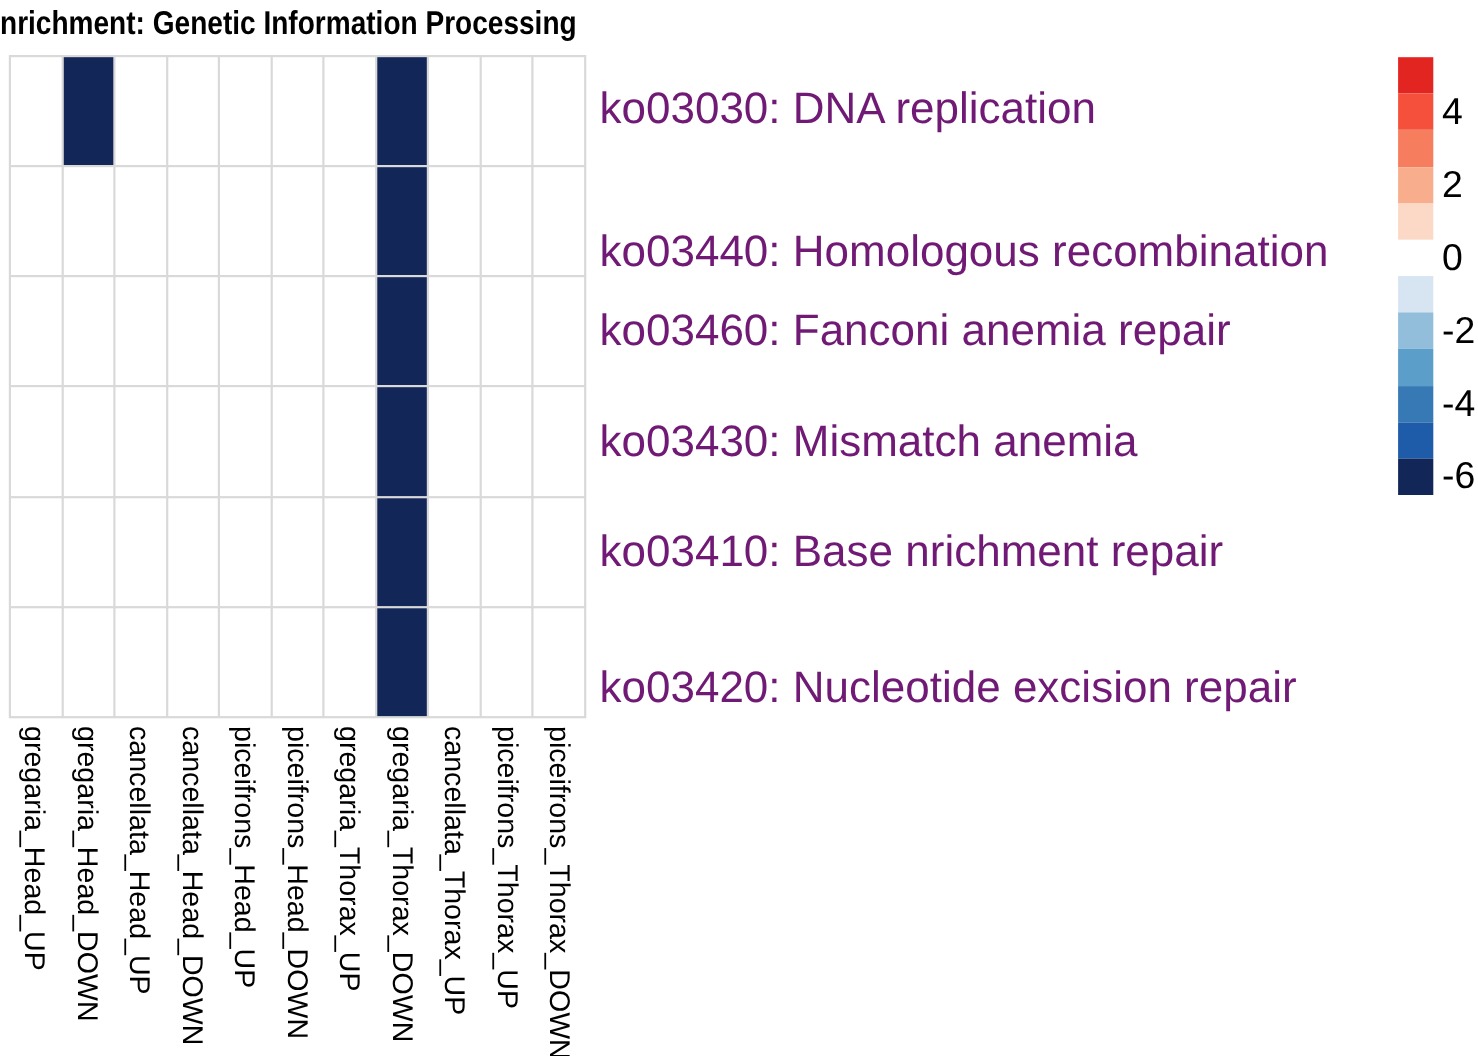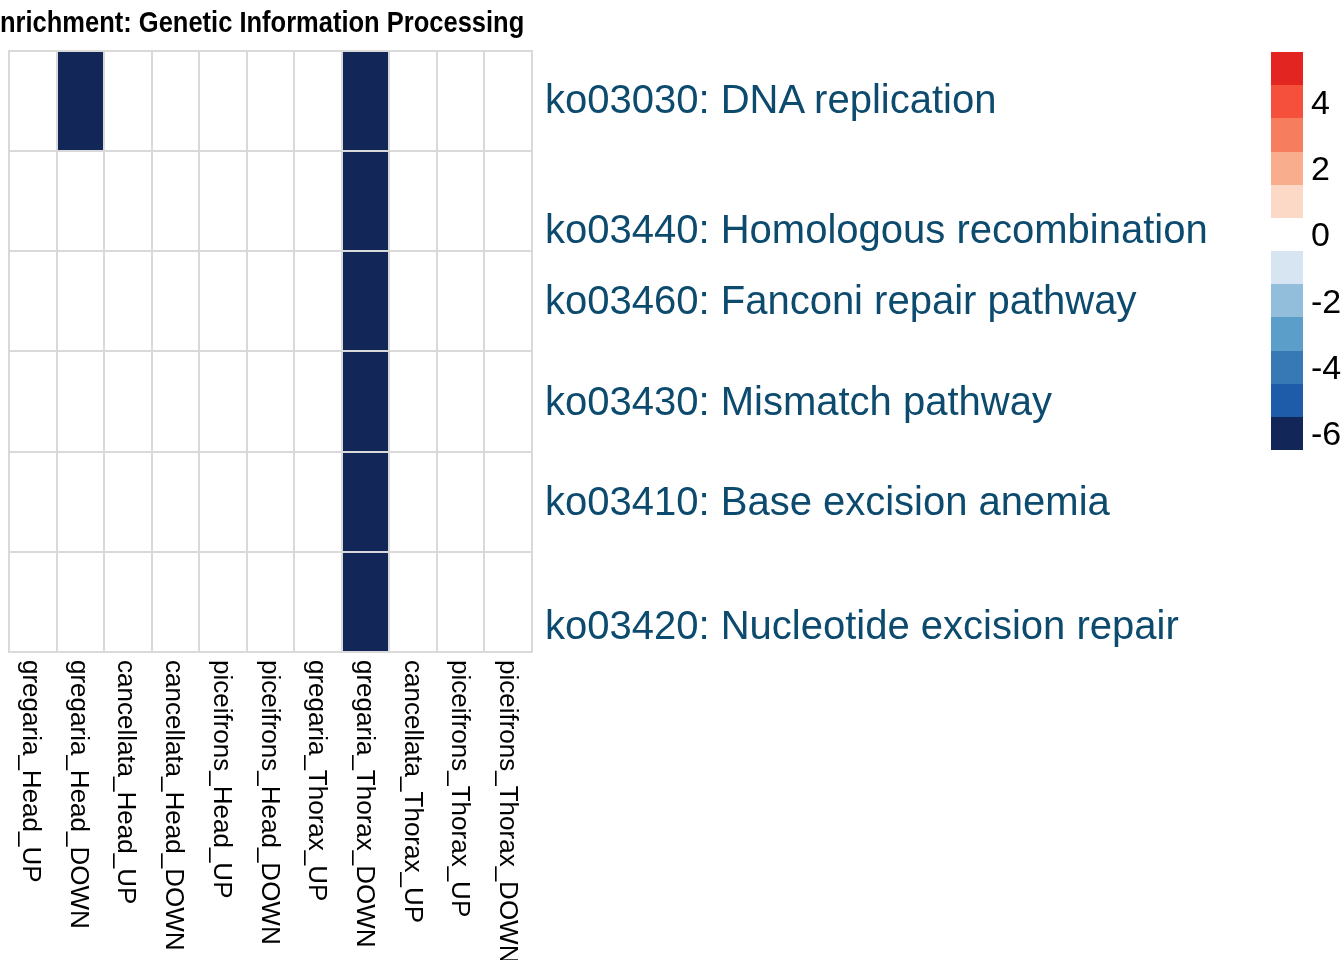--- a/index.html
+++ b/index.html
@@ -40,21 +40,21 @@
     gap: 2px;
     padding: 2px;
     background: #d9d9d9;
     box-sizing: border-box;
   }
   .cell { background: #ffffff; }
   .row-label {
     position: absolute;
     left: 545px;
     font-size: 40px;
-    color: #0c4a6e;
+    color: #701a75;
     white-space: nowrap;
     transform: translateY(-52%);
     line-height: 1;
   }
   .col-label {
     position: absolute;
     top: 660px;
     font-size: 26px;
     color: #000000;
     white-space: nowrap;
@@ -152,23 +152,23 @@
       <div class="cell" style="background: rgb(255, 255, 255);"></div>
       <div class="cell" style="background: rgb(255, 255, 255);"></div>
       <div class="cell" style="background: rgb(18, 38, 88);"></div>
       <div class="cell" style="background: rgb(255, 255, 255);"></div>
       <div class="cell" style="background: rgb(255, 255, 255);"></div>
       <div class="cell" style="background: rgb(255, 255, 255);"></div>
     </div>
   <div id="row-labels">
       <div class="row-label" style="top: 100.25px;">ko03030: DNA replication</div>
       <div class="row-label" style="top: 200.75px; margin-top: 29px;">ko03440: Homologous recombination</div>
-      <div class="row-label" style="top: 301.25px;">ko03460: Fanconi repair pathway</div>
-      <div class="row-label" style="top: 401.75px;">ko03430: Mismatch pathway</div>
-      <div class="row-label" style="top: 502.25px;">ko03410: Base excision anemia</div>
+      <div class="row-label" style="top: 301.25px;">ko03460: Fanconi anemia repair</div>
+      <div class="row-label" style="top: 401.75px;">ko03430: Mismatch anemia</div>
+      <div class="row-label" style="top: 502.25px;">ko03410: Base nrichment repair</div>
       <div class="row-label" style="top: 626px;">ko03420: Nucleotide excision repair</div>
     </div>
   <div id="col-labels">
       <div class="col-label" style="left: 31.8636px;">gregaria_Head_UP</div>
       <div class="col-label" style="left: 79.5909px;">gregaria_Head_DOWN</div>
       <div class="col-label" style="left: 127.318px;">cancellata_Head_UP</div>
       <div class="col-label" style="left: 175.045px;">cancellata_Head_DOWN</div>
       <div class="col-label" style="left: 222.773px;">piceifrons_Head_UP</div>
       <div class="col-label" style="left: 270.5px;">piceifrons_Head_DOWN</div>
       <div class="col-label" style="left: 318.227px;">gregaria_Thorax_UP</div>

